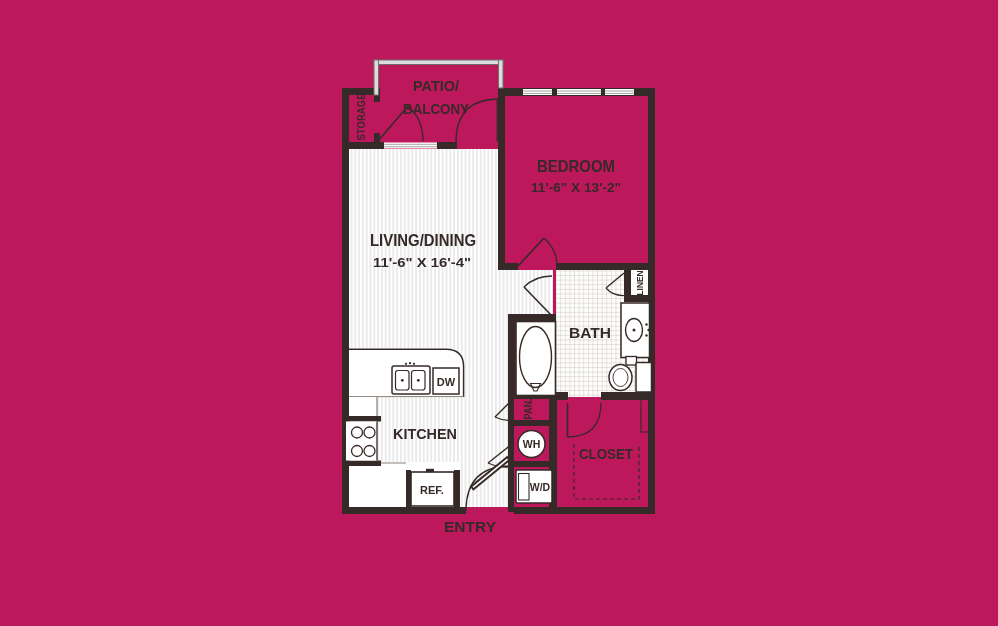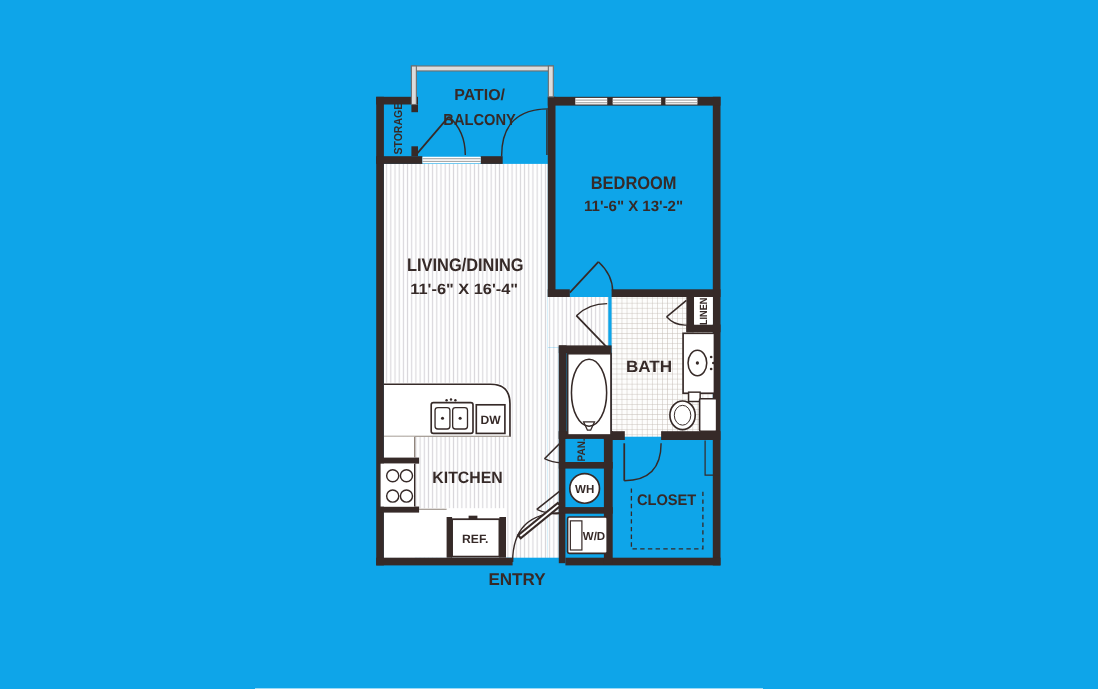--- a/index.html
+++ b/index.html
@@ -1,16 +1,16 @@
 <!DOCTYPE html>
 <html><head>
 <meta charset="utf-8">
 <style>
   html,body{margin:0;padding:0;background:#ffffff;}
-  .stage{position:relative;width:998px;height:626px;background:#0ea5e9;overflow:hidden;}
+  .stage{position:relative;width:998px;height:626px;background:#be185d;overflow:hidden;}
   svg{position:absolute;left:0;top:0;}
   text{font-family:"Liberation Sans","DejaVu Sans",sans-serif;font-weight:700;fill:#362a28;}
   .lbl{text-anchor:middle;}
 </style>
 </head>
 <body>
 
 <div class="stage">
 <svg width="998" height="626" viewBox="0 0 998 626">
   <defs>

